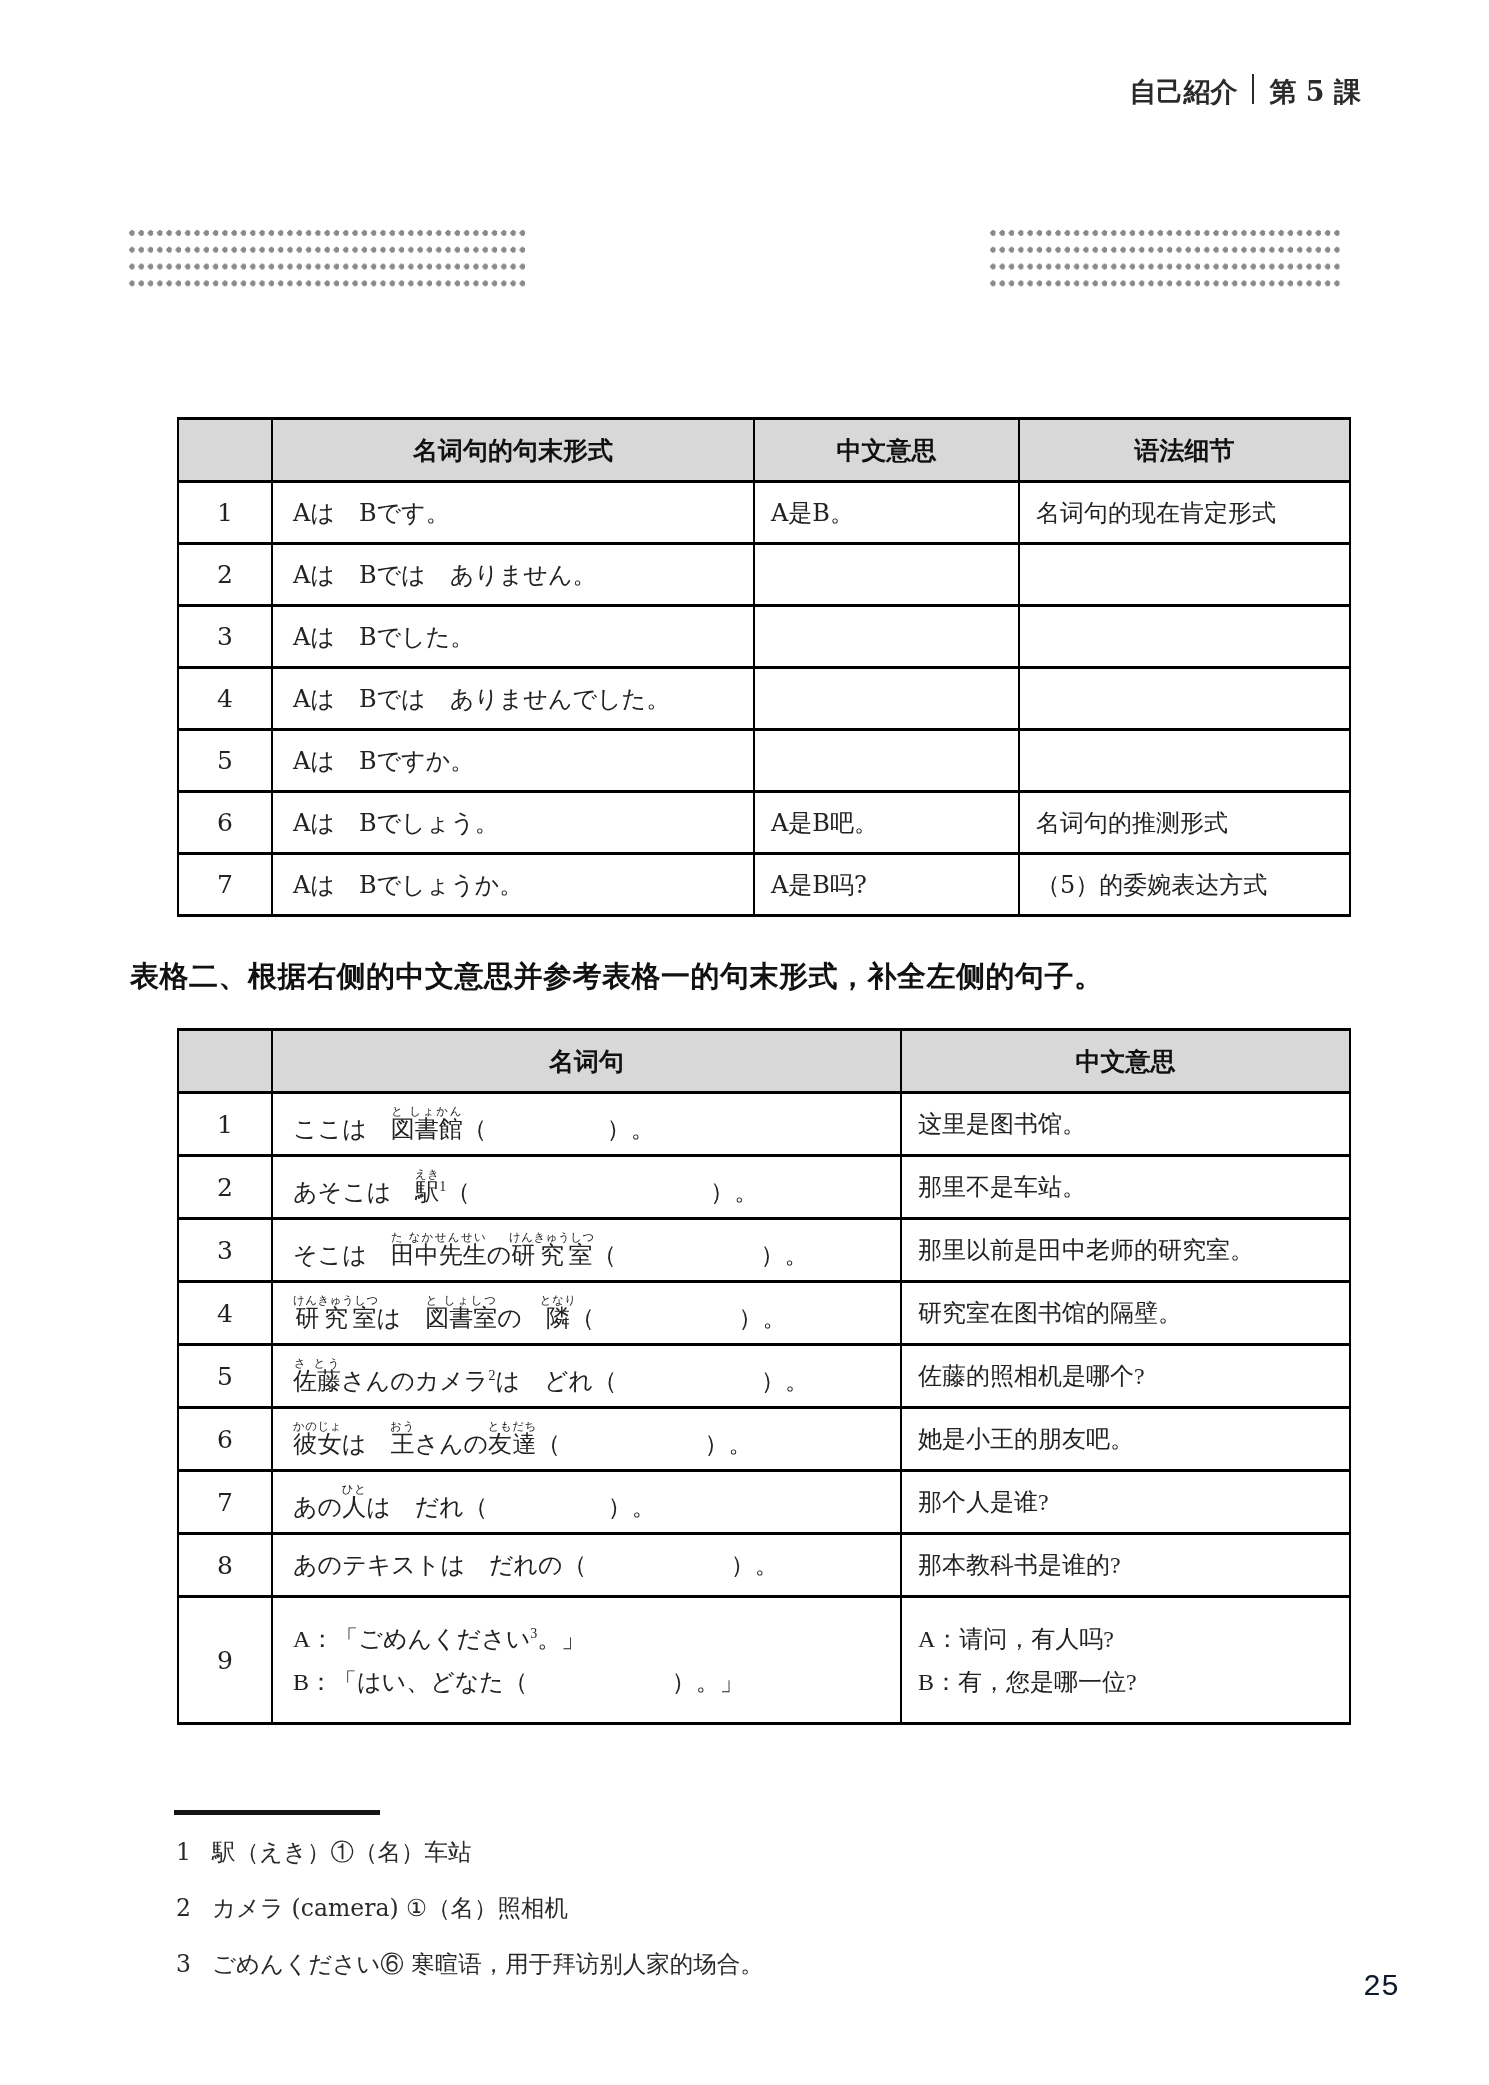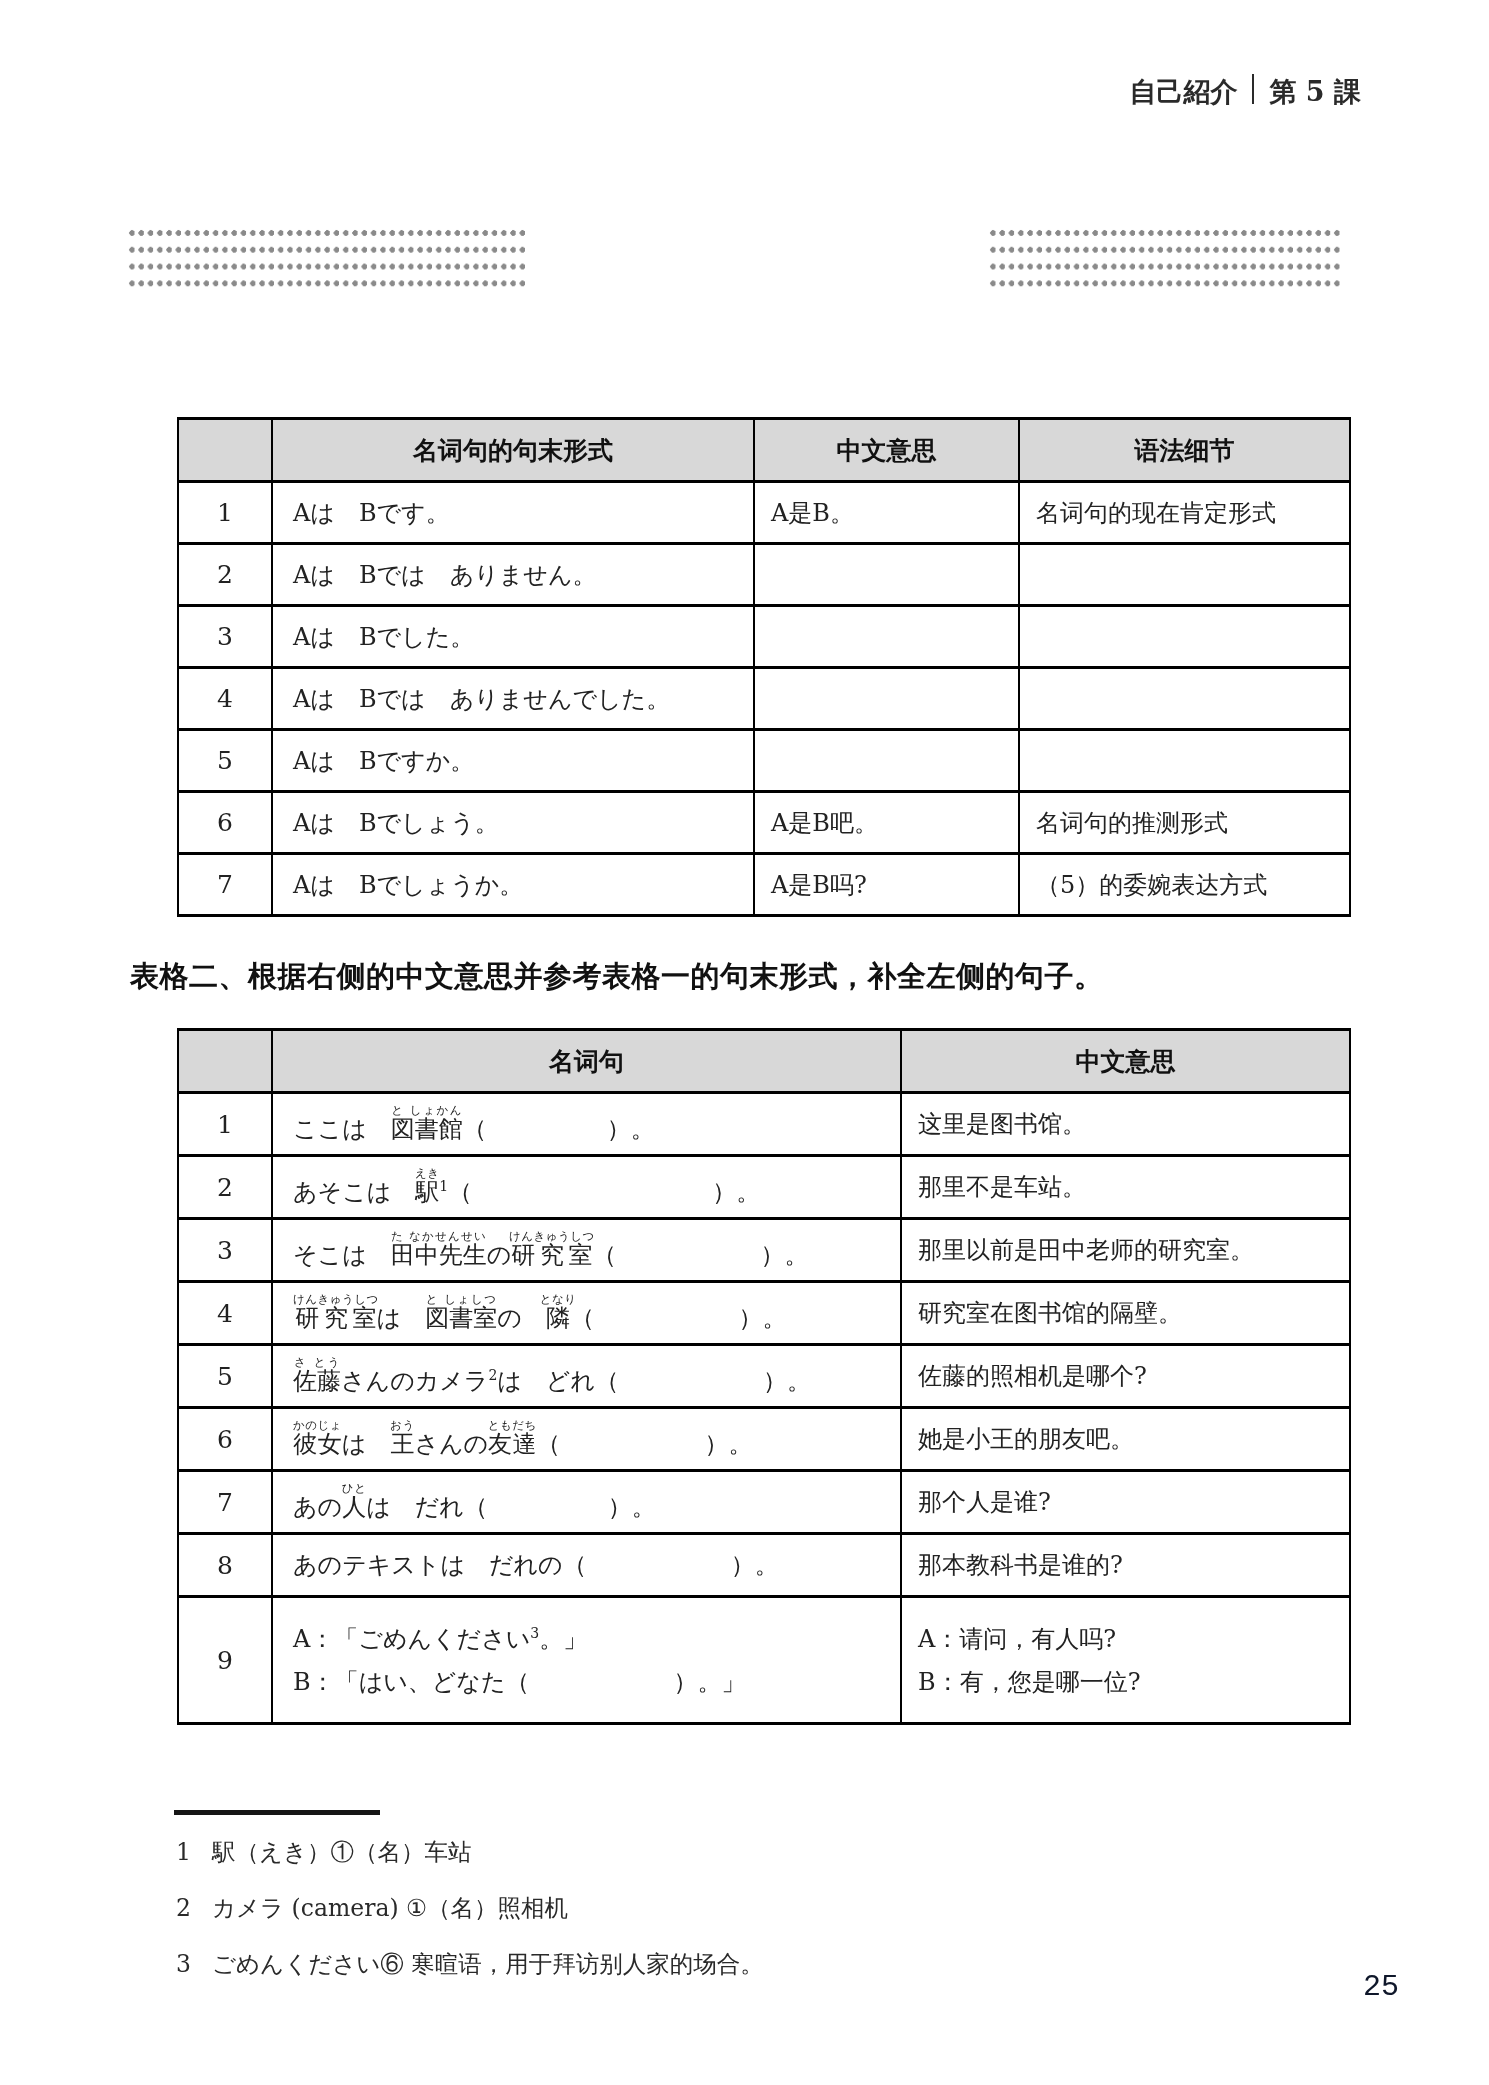--- a/index.html
+++ b/index.html
@@ -70,21 +70,21 @@
   #table2 tbody tr.tall { height:127px; }
 
   .num-cell  { text-align:center; font-size:25px; }
   .jp-cell   { padding-left:20px; padding-right:6px; }
   .cn-cell   { padding-left:16px; padding-right:6px; }
   .note-cell { padding-left:16px; }
 
   ruby { ruby-position:over; }
   rt { font-size:11.5px; letter-spacing:0.5px; color:#222; }
   .sup { vertical-align:super; font-size:14px; line-height:0; }
-  .jp-line, .cn-line { line-height:1.25; }
+  .jp-line, .cn-line { line-height:1.25;font-family:Liberation Serif, serif; }
   .tall .jp-line, .tall .cn-line { margin:13px 0; }
 
   
   .footnote-rule {
     position:absolute; left:174px; top:1810px;
     width:206px; height:5px; background:#151515;
   }
   .footnotes { position:absolute; left:176px; top:1836px; font-size:23.5px; color:#2a2a2a; }
   .footnote-item { display:flex; gap:20px; margin-bottom:24px; align-items:baseline; }
   .footnote-num { min-width:16px; }

